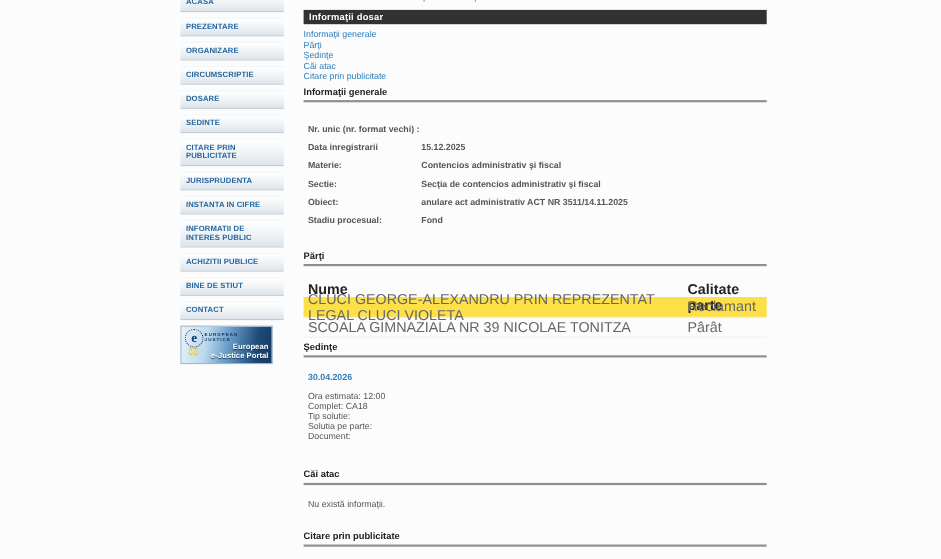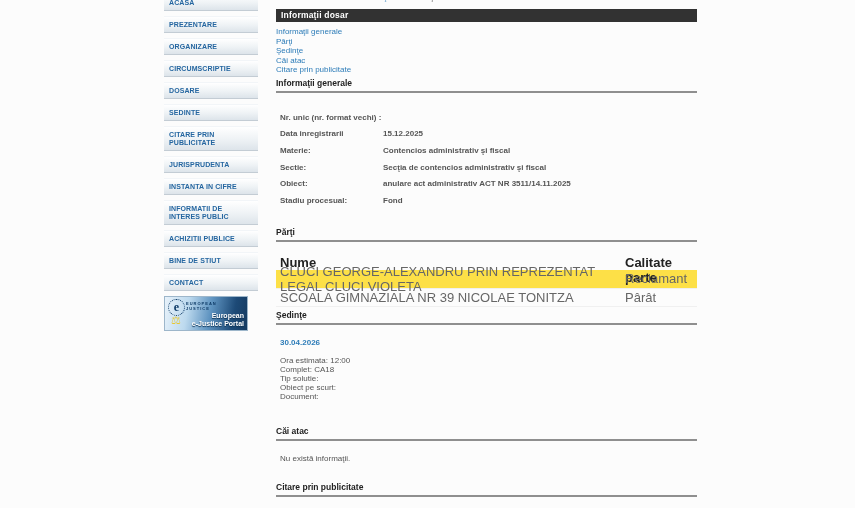--- a/index.html
+++ b/index.html
@@ -174,21 +174,21 @@
   </div>
 
   <div class="sec-h" style="top:311px;">Şedinţe</div>
 
   <a class="sed-date">30.04.2026</a>
 
   <div class="sed-details">
     <div>Ora estimata: 12:00</div>
     <div>Complet: CA18</div>
     <div>Tip solutie:</div>
-    <div>Obiect pe scurt:</div>
+    <div>Solutia pe parte:</div>
     <div>Document:</div>
   </div>
 
   <div class="sec-h" style="top:427px;">Căi atac</div>
   <div class="noinfo">Nu există informaţii.</div>
 
   <div class="sec-h" style="top:483px;">Citare prin publicitate</div>
 
 </div>
 

